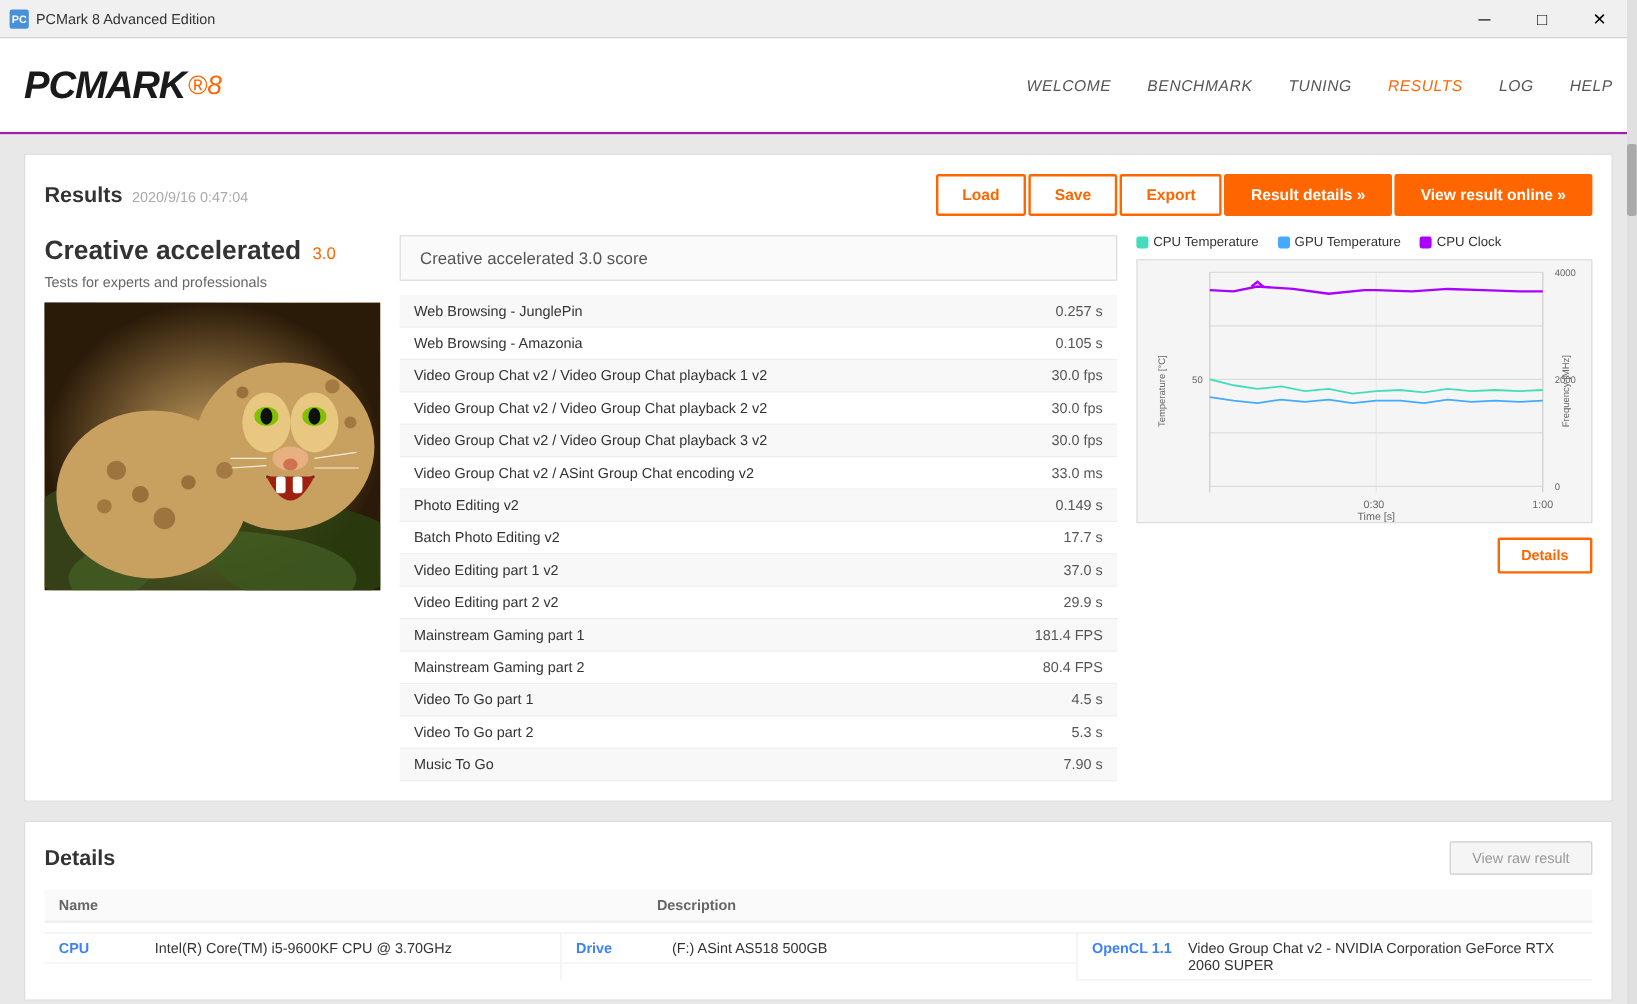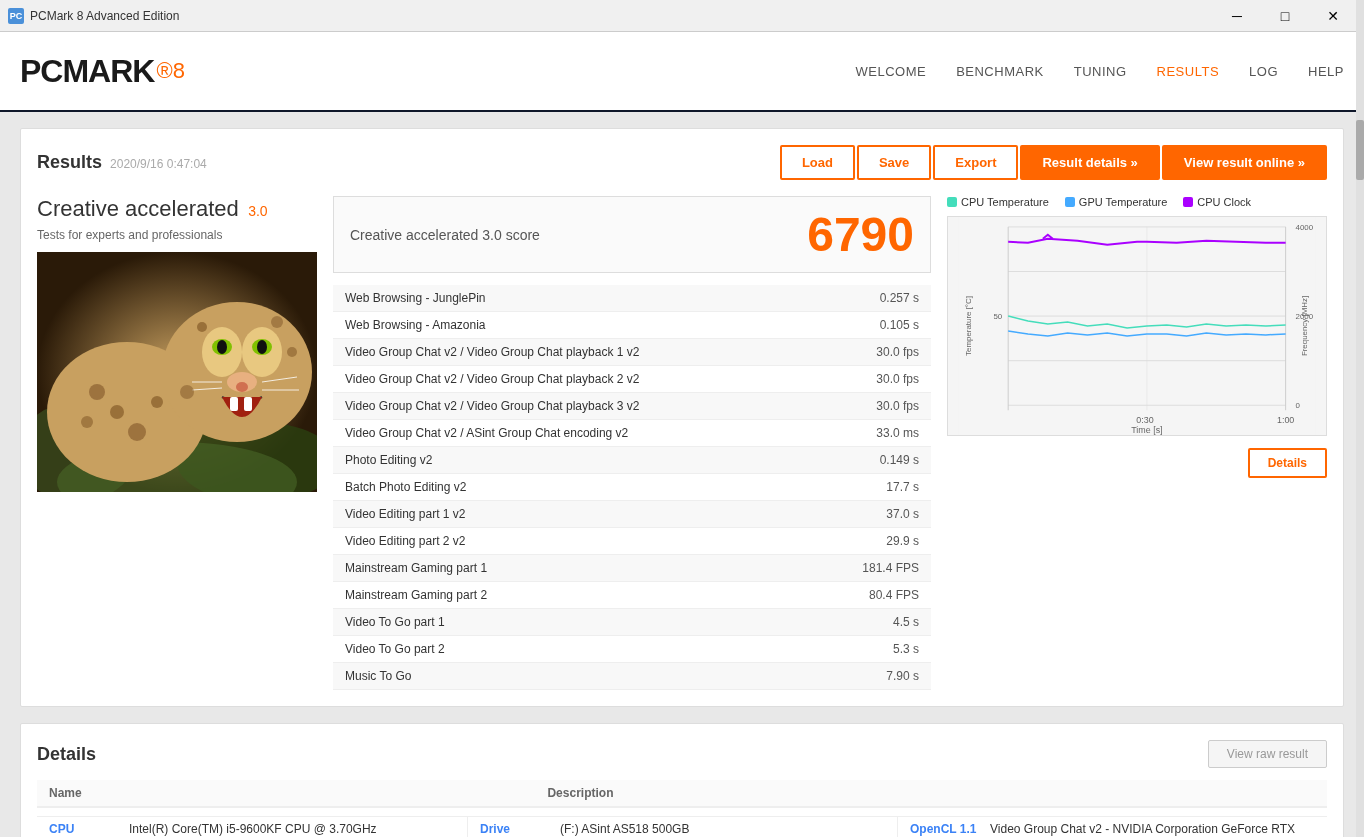--- a/index.html
+++ b/index.html
@@ -16,26 +16,27 @@
       justify-content: space-between;
     }
     .titlebar-left { display: flex; align-items: center; gap: 6px; font-size: 12px; }
     .titlebar-icon { width: 16px; height: 16px; background: #4a90d9; border-radius: 2px; display: flex; align-items: center; justify-content: center; color: white; font-size: 9px; font-weight: bold; }
     .titlebar-controls { display: flex; gap: 2px; }
     .titlebar-btn { width: 46px; height: 32px; border: none; background: transparent; cursor: pointer; font-size: 14px; display: flex; align-items: center; justify-content: center; }
 
     
     .navbar {
       background: white;
-      border-bottom: 2px solid #0f172a;
+      border-bottom: 2px solid #a21caf;
       height: 80px;
       display: flex;
       align-items: center;
       padding: 0 20px;
       justify-content: space-between;
+      font-style: italic;
     }
     .logo { display: flex; align-items: center; }
     .logo-text { font-size: 32px; font-weight: 900; color: #1a1a1a; letter-spacing: -1px; }
     .logo-mark { color: #ff6600; font-size: 22px; margin-left: 2px; }
     .nav-links { display: flex; gap: 30px; }
     .nav-link { font-size: 13px; color: #555; text-decoration: none; cursor: pointer; font-weight: 500; letter-spacing: 0.5px; }
     .nav-link.active { color: #ff6600; }
 
     
     .content { padding: 16px 20px; background: #e8e8e8; }
@@ -78,21 +79,21 @@
       background: white;
       color: #ff6600;
       border: 2px solid #ff6600;
     }
 
     
     .results-body { display: flex; gap: 16px; }
 
     
     .results-left { width: 280px; flex-shrink: 0; }
-    .benchmark-title { font-size: 22px; font-weight: 400; color: #333; }
+    .benchmark-title { font-size: 22px; font-weight: 700; color: #333; }
     .benchmark-version { color: #ff6600; font-size: 14px; margin-left: 6px; }
     .benchmark-subtitle { font-size: 12px; color: #666; margin-bottom: 10px; }
     .leopard-img {
       width: 100%;
       height: 240px;
       background: linear-gradient(135deg, #4a3728 0%, #7a6050 20%, #c8a878 40%, #a07840 60%, #6a5030 80%, #3a2818 100%);
       position: relative;
       overflow: hidden;
     }
 
@@ -266,21 +267,20 @@
             <circle cx="240" cy="70" r="6" fill="#8a6030" opacity="0.6"></circle>
             <circle cx="255" cy="100" r="5" fill="#7a5020" opacity="0.5"></circle>
             <circle cx="150" cy="140" r="7" fill="#8a6030" opacity="0.6"></circle>
           </svg>
         </div>
       </div>
 
       <div class="results-center">
         <div class="score-row">
           <span class="score-label">Creative accelerated 3.0 score</span>
-          <span class="score-value">6790</span>
         </div>
         <table class="benchmark-table">
           <tbody id="benchmark-rows">
               <tr>
                 <td>Web Browsing - JunglePin</td>
                 <td>0.257 s</td>
               </tr>
               <tr>
                 <td>Web Browsing - Amazonia</td>
                 <td>0.105 s</td>

